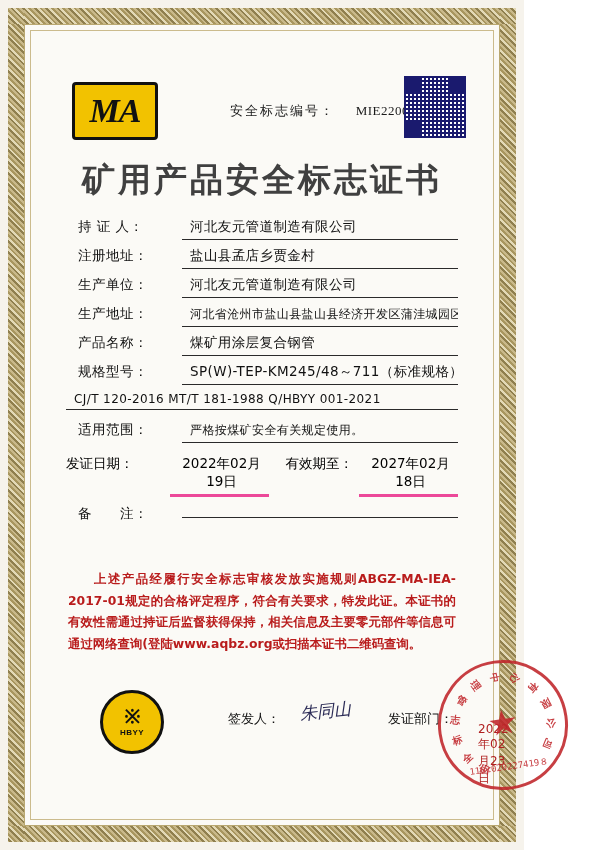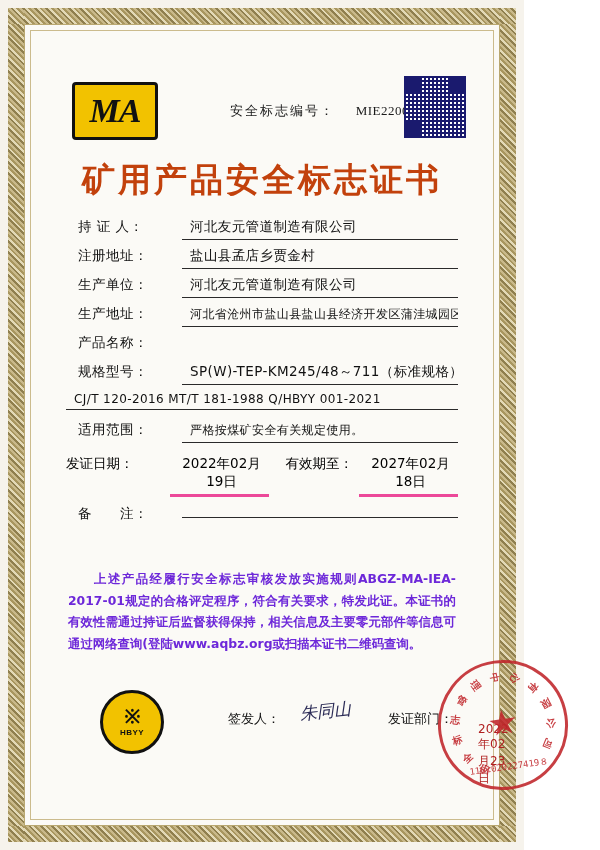--- a/index.html
+++ b/index.html
@@ -117,21 +117,21 @@
   .title {
     position: absolute;
     top: 118px;
     left: 0;
     right: 0;
     text-align: center;
     font-family: Liberation Serif, serif;
     font-weight: bold;
     font-size: 33px;
     letter-spacing: 3px;
-    color: #c2410c;
+    color: #404040;
   }
 
   
   .fields {
     position: absolute;
     top: 178px;
     left: 26px;
     right: 26px;
   }
   .row {
@@ -194,21 +194,21 @@
 
   
   .paragraph {
     position: absolute;
     top: 528px;
     left: 28px;
     right: 28px;
     font-size: 12.4px;
     line-height: 1.75;
     text-align: justify;
-    color: #6d28d9;
+    color: #b91c1c;
     font-family: "DejaVu Sans", sans-serif;
     font-weight: bold;
     text-indent: 26px;
   }
 
   
   .sign-area {
     position: absolute;
     top: 648px;
     left: 28px;
@@ -358,20 +358,21 @@
         <div class="val">河北友元管道制造有限公司</div>
       </div>
 
       <div class="row">
         <div class="lbl">生产地址：</div>
         <div class="val small">河北省沧州市盐山县盐山县经济开发区蒲洼城园区</div>
       </div>
 
       <div class="row">
         <div class="lbl">产品名称：</div>
+        <div class="val">煤矿用涂层复合钢管</div>
       </div>
 
       <div class="row">
         <div class="lbl">规格型号：</div>
         <div class="val">SP(W)-TEP-KM245/48～711（标准规格）</div>
       </div>
 
       <div class="row">
         <div class="val small">CJ/T 120-2016 MT/T 181-1988 Q/HBYY 001-2021</div>
       </div>

